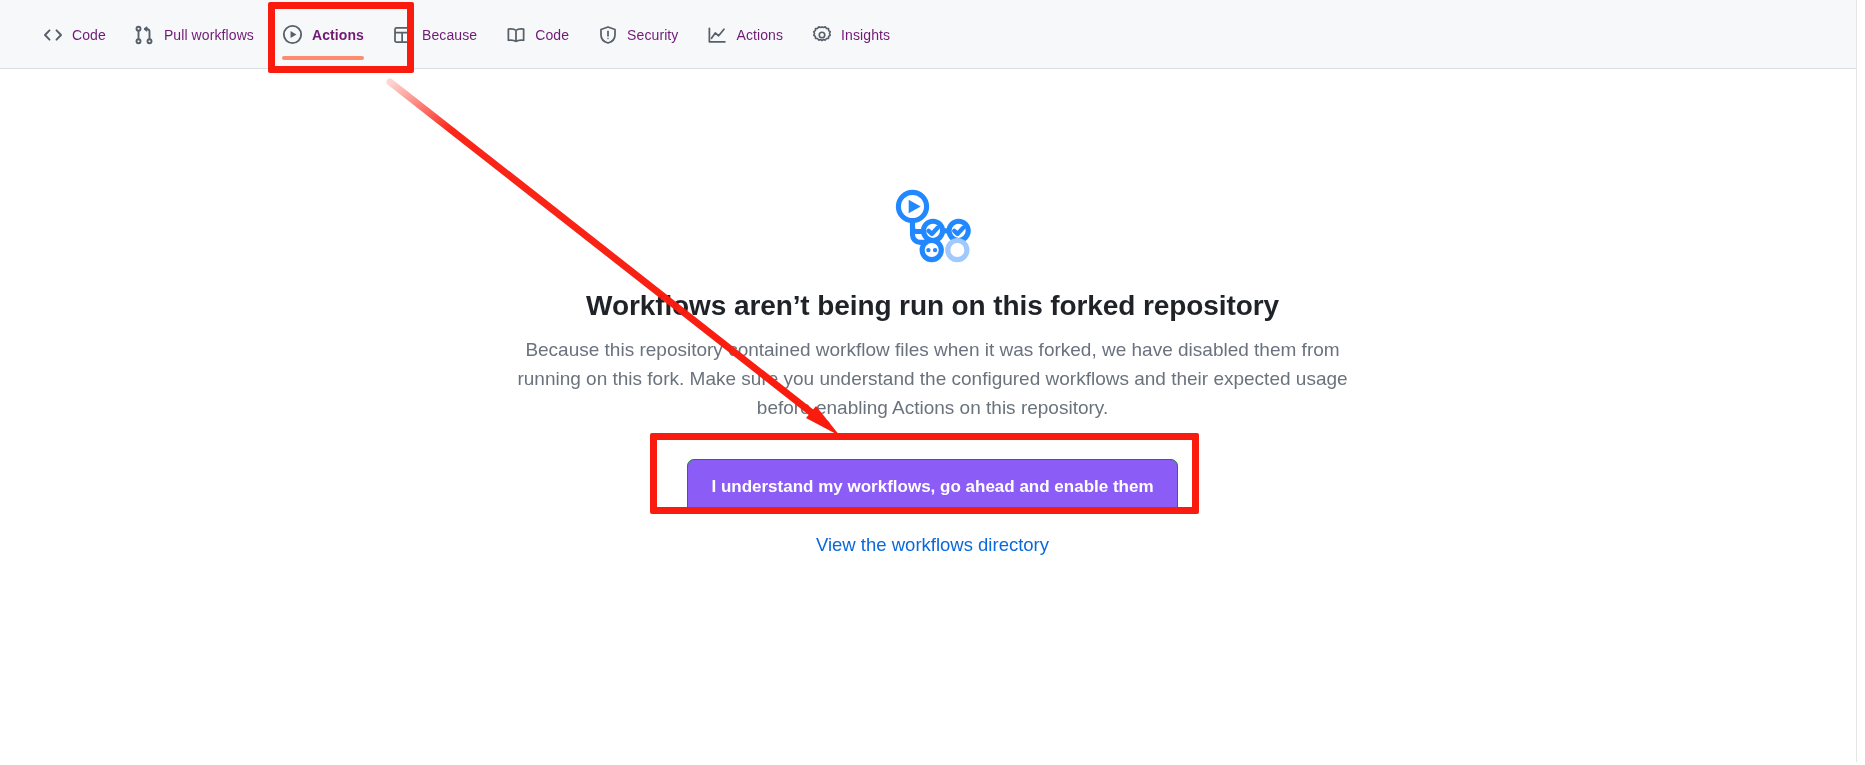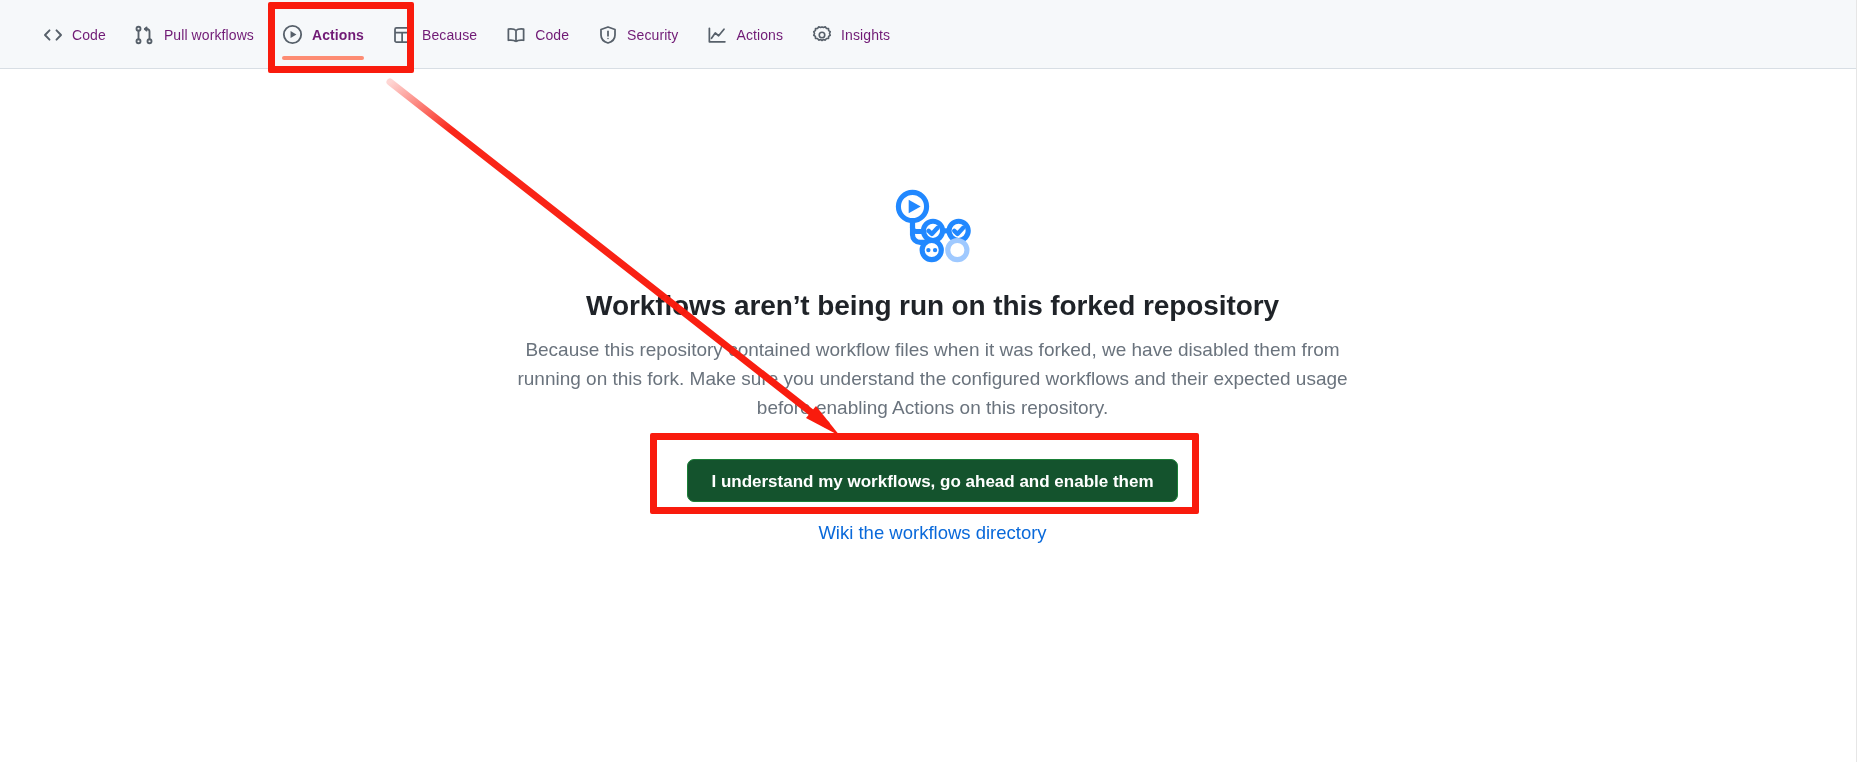--- a/index.html
+++ b/index.html
@@ -109,28 +109,28 @@
   #blankslate-description {
     font-size: 19px;
     color: #6a737d;
     line-height: 1.52;
     width: 880px;
     margin: 0 auto;
   }
   #enable-actions-button {
     display: inline-block;
     margin-top: 36px;
-    background: #14532d;
+    background: #8b5cf6;
     color: #ffffff;
     font-size: 17px;
     font-weight: bold;
     border: 1px solid #1a7f37;
     border-radius: 7px;
     padding: 0 23px;
-    height: 43px;
+    height: 55px;
     line-height: 43px;
     cursor: pointer;
     font-family: "Liberation Sans", sans-serif;
     box-sizing: border-box;
   }
   #workflows-directory-link {
     display: block;
     margin-top: 20px;
     font-size: 18.5px;
     color: #0969da;
@@ -309,21 +309,21 @@
         <circle cx="51" cy="50" r="7.5" stroke="#9fc9ff"></circle>
       </g>
     </svg>
 
     <h2 id="blankslate-heading">Workflows aren’t being run on this forked repository</h2>
 
     <p id="blankslate-description">Because this repository contained workflow files when it was forked, we have disabled them from running on this fork. Make sure you understand the configured workflows and their expected usage before enabling Actions on this repository.</p>
 
     <button id="enable-actions-button">I understand my workflows, go ahead and enable them</button>
 
-    <a id="workflows-directory-link" href="#">Wiki the workflows directory</a>
+    <a id="workflows-directory-link" href="#">View the workflows directory</a>
 
   </div>
 </div>
 
 <div id="page-right-edge"></div>
 <div id="page-bottom-edge"></div>
 
 <div id="annotation-layer">
   <div class="anno-box" id="anno-box-actions-tab"></div>
   <div class="anno-box" id="anno-box-enable-button"></div>

